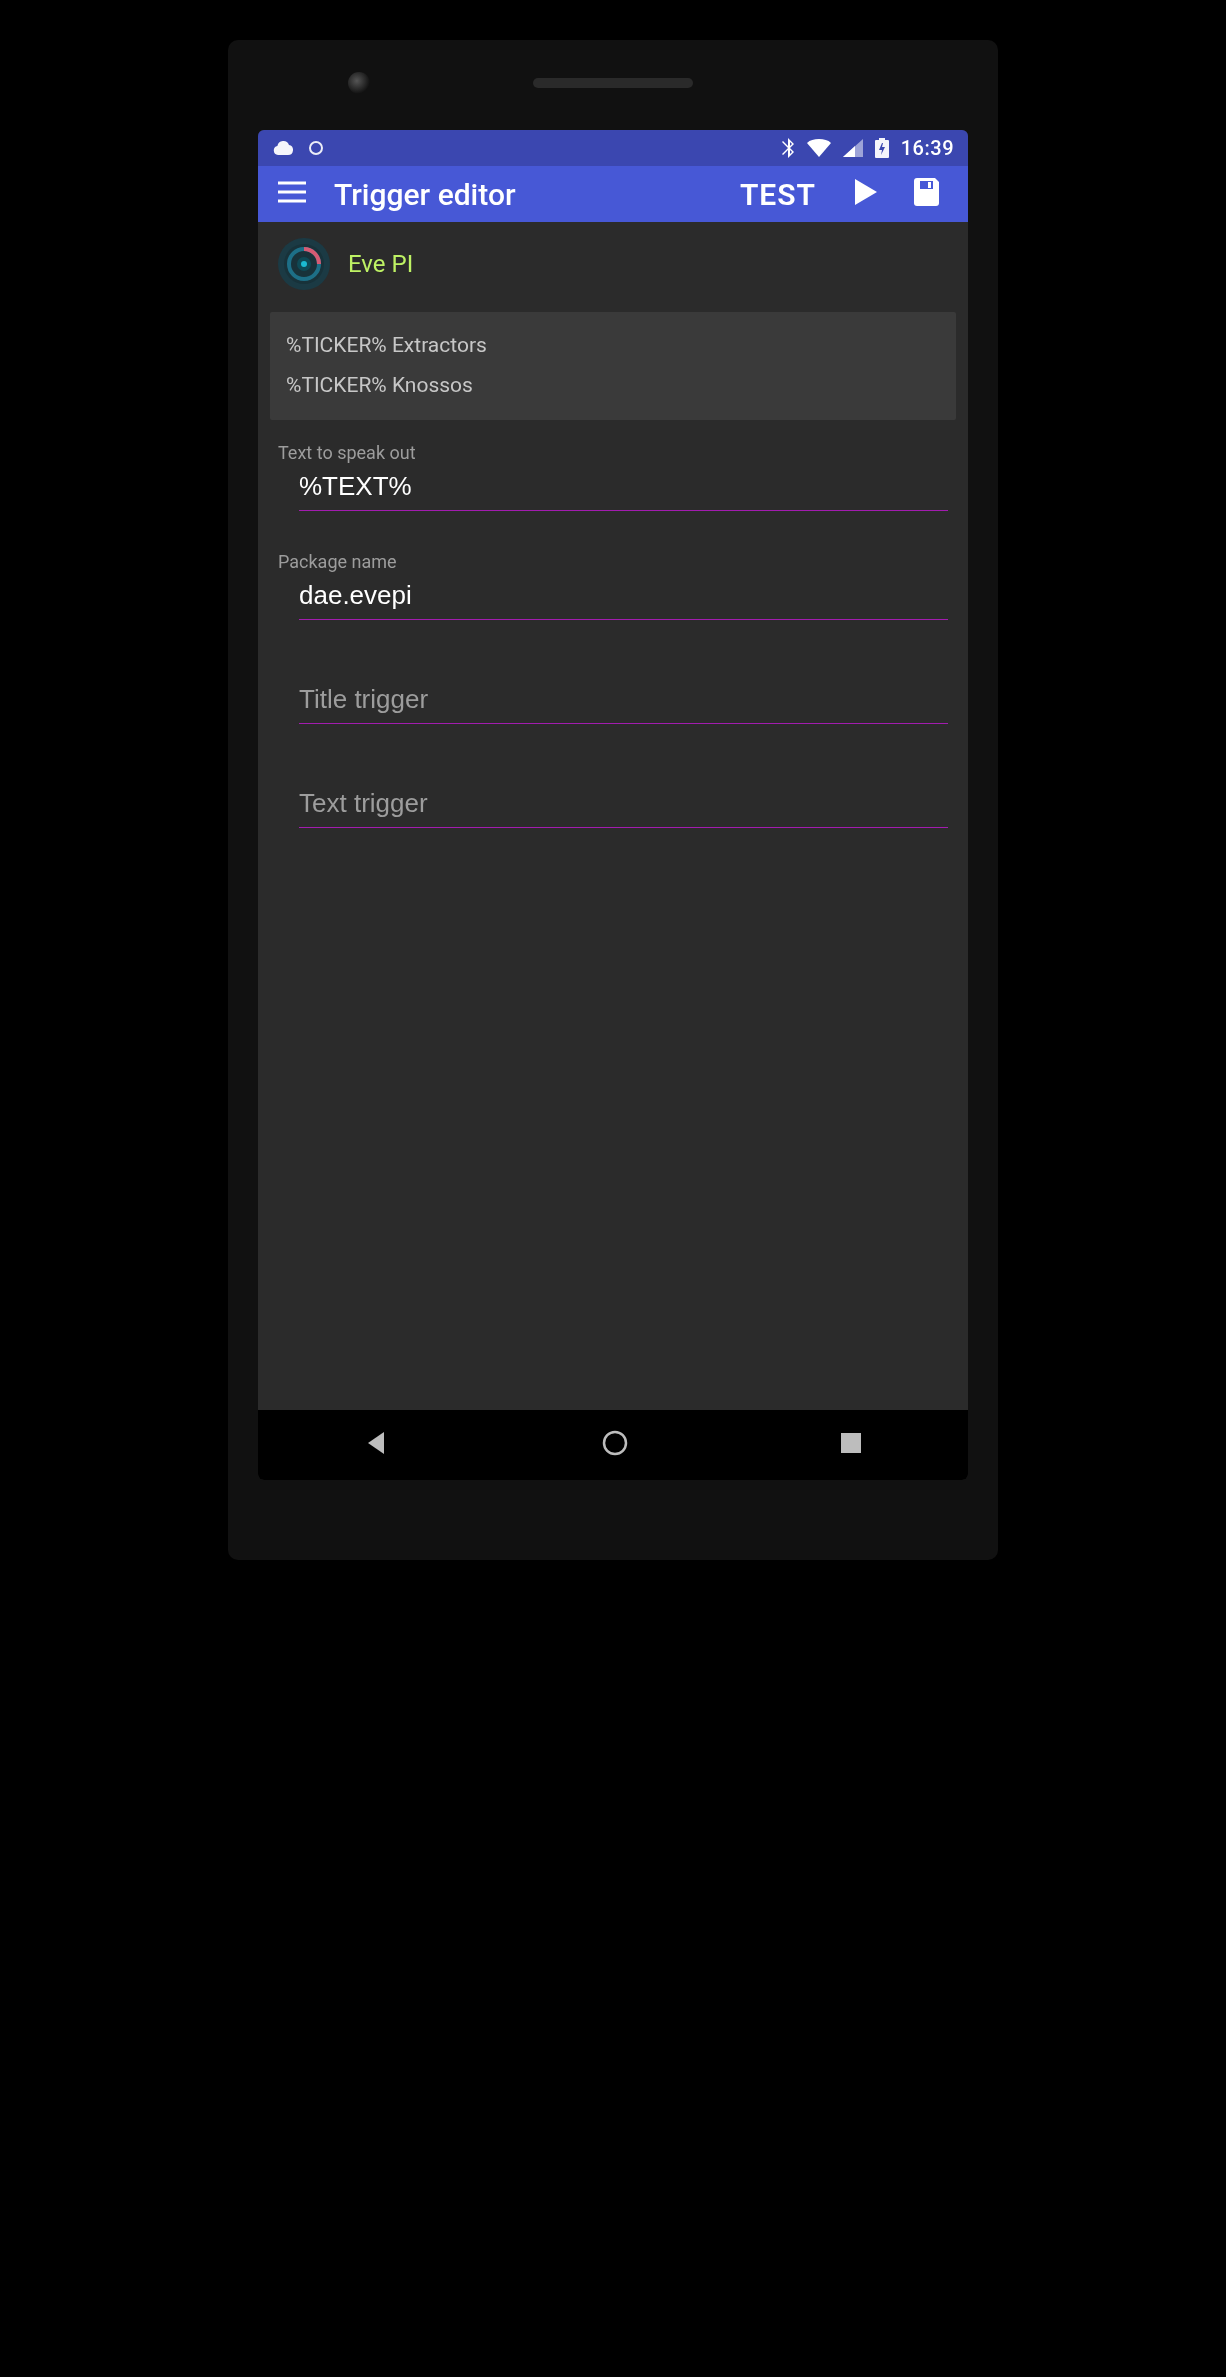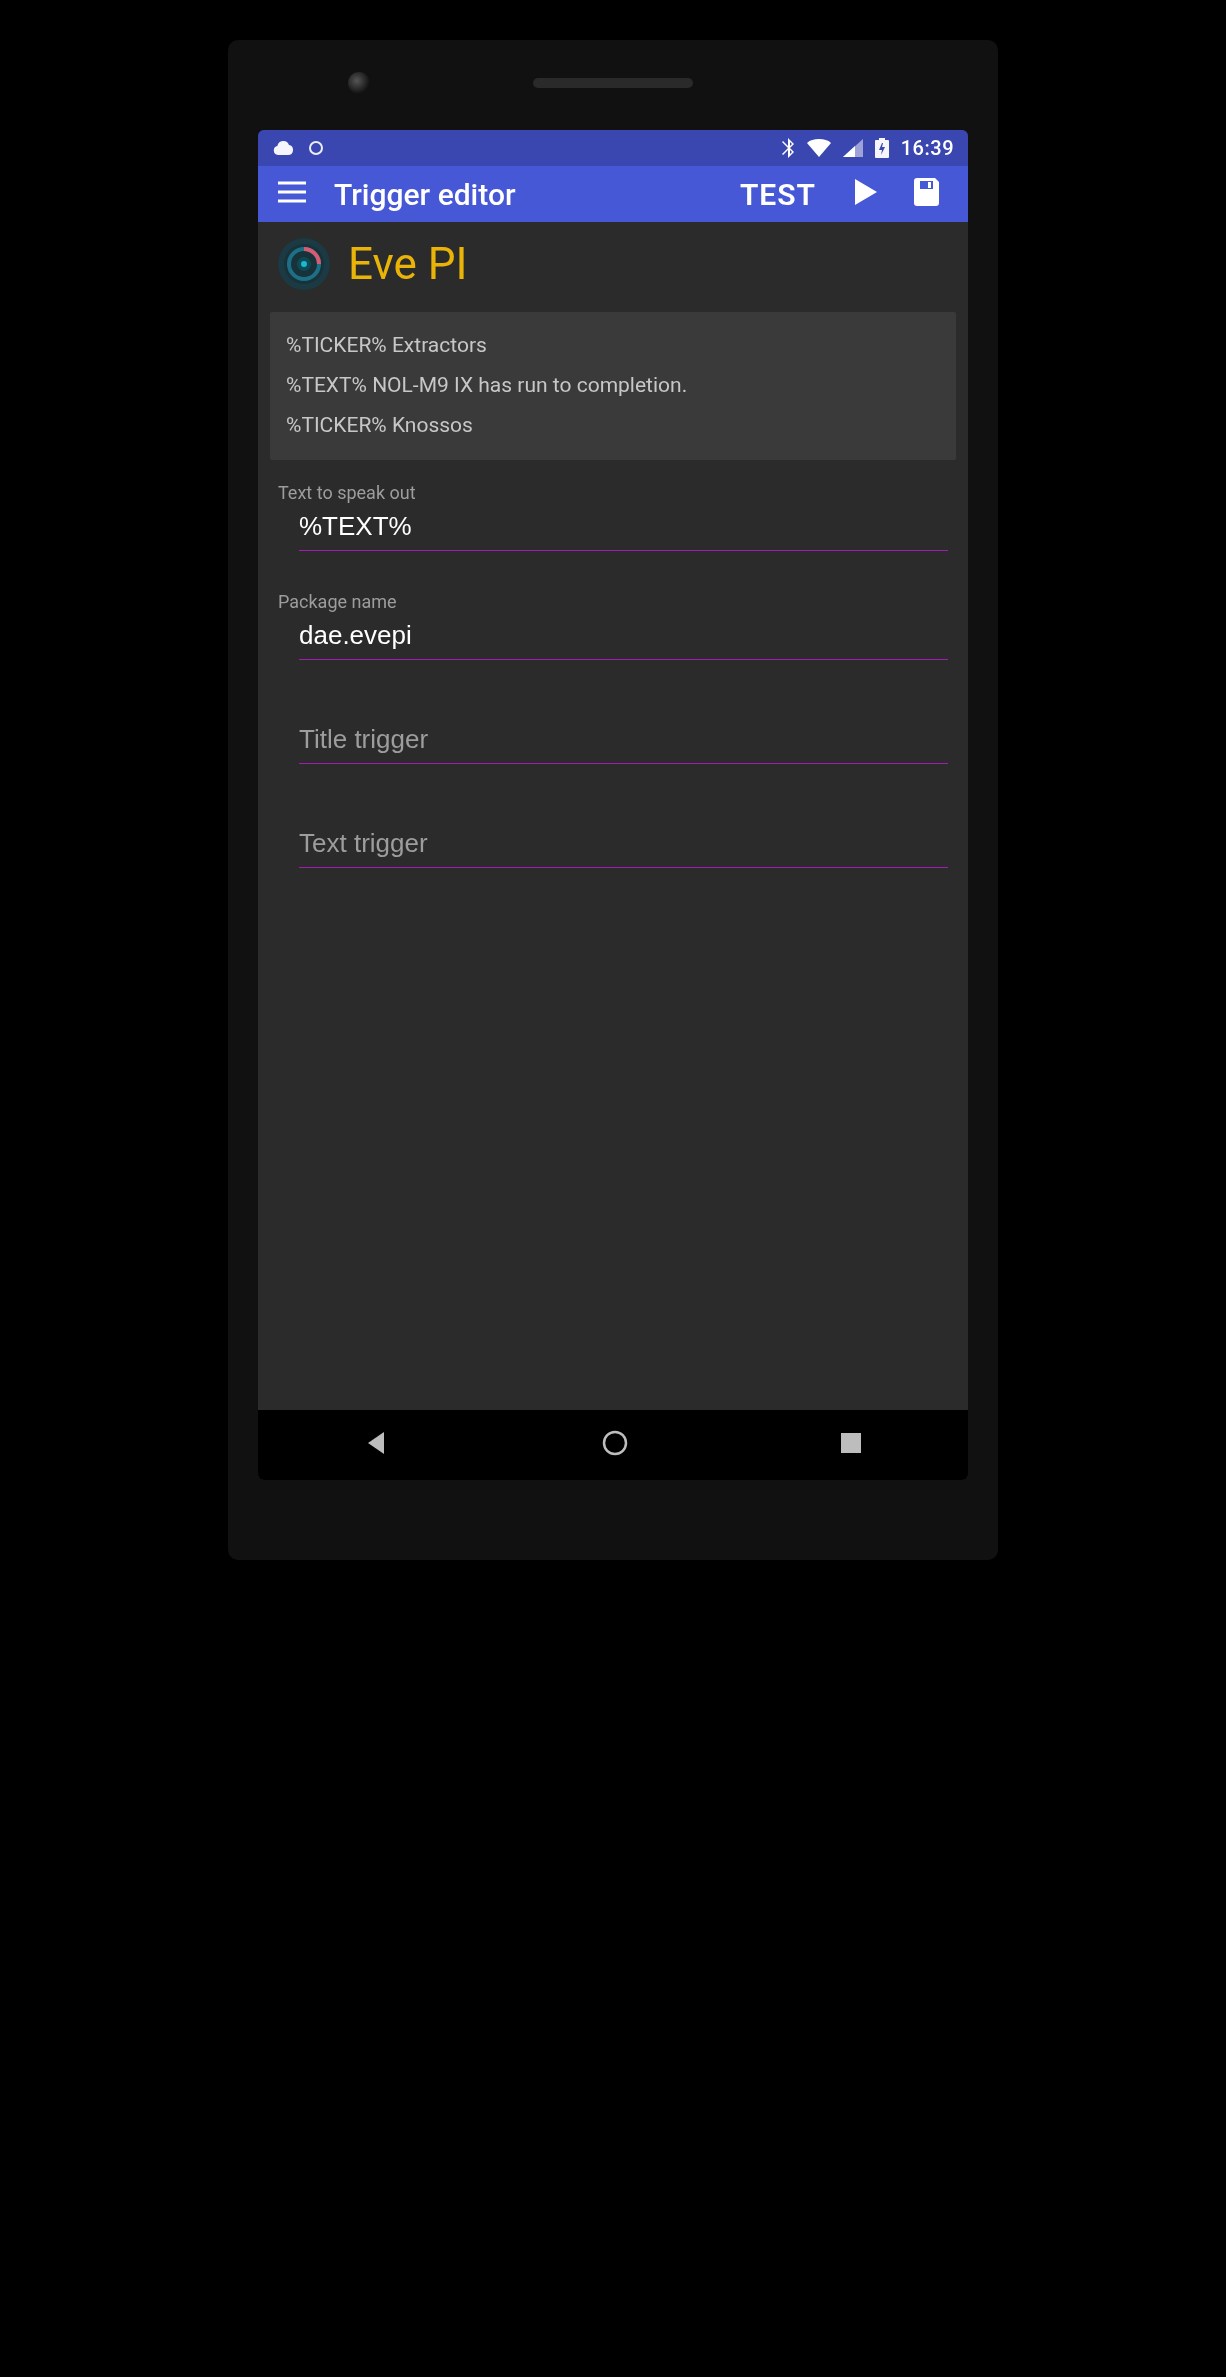--- a/index.html
+++ b/index.html
@@ -89,21 +89,21 @@
   .content { flex:1; padding: 0; overflow:auto; }
   .app-row {
     display:flex; align-items:center; gap:18px;
     padding: 16px 20px;
   }
   .app-icon {
     width: 52px; height: 52px; border-radius: 50%;
     background: #1b3a44;
     display:flex; align-items:center; justify-content:center;
   }
-  .app-name { color:#eab308; font-size: 44px; font-weight: 400; }
+  .app-name { color:#bef264; font-size: 24px; font-weight: 400; }
 
   .preview-card {
     margin: 6px 12px 12px 12px;
     background: #3a3a3a;
     border-radius: 2px;
     padding: 14px 16px;
     color: #c7c7c7;
     font-size: 21px;
     line-height: 1.9;
   }
@@ -220,21 +220,20 @@
             <path d="M22 7 A15 15 0 0 1 37 22" fill="none" stroke="#d65b74" stroke-width="4"></path>
             <circle cx="22" cy="22" r="7" fill="#0e4a56"></circle>
             <circle cx="22" cy="22" r="3" fill="#1bbad1"></circle>
           </svg>
         </div>
         <div class="app-name">Eve PI</div>
       </div>
 
       <div class="preview-card">
         <span class="pline">%TICKER% Extractors</span>
-        <span class="pline">%TEXT% NOL-M9 IX has run to completion.</span>
         <span class="pline">%TICKER% Knossos</span>
       </div>
 
       <div class="field">
         <div class="label">Text to speak out</div>
         <div class="input-wrap">
           <input type="text" value="%TEXT%" style="">
         </div>
       </div>
 

